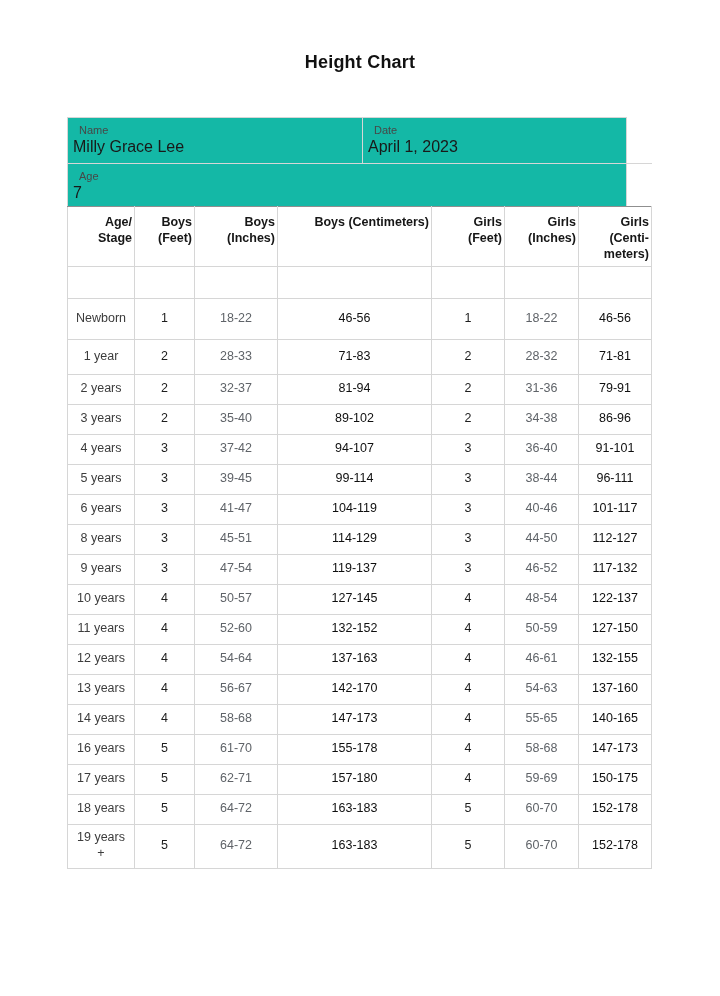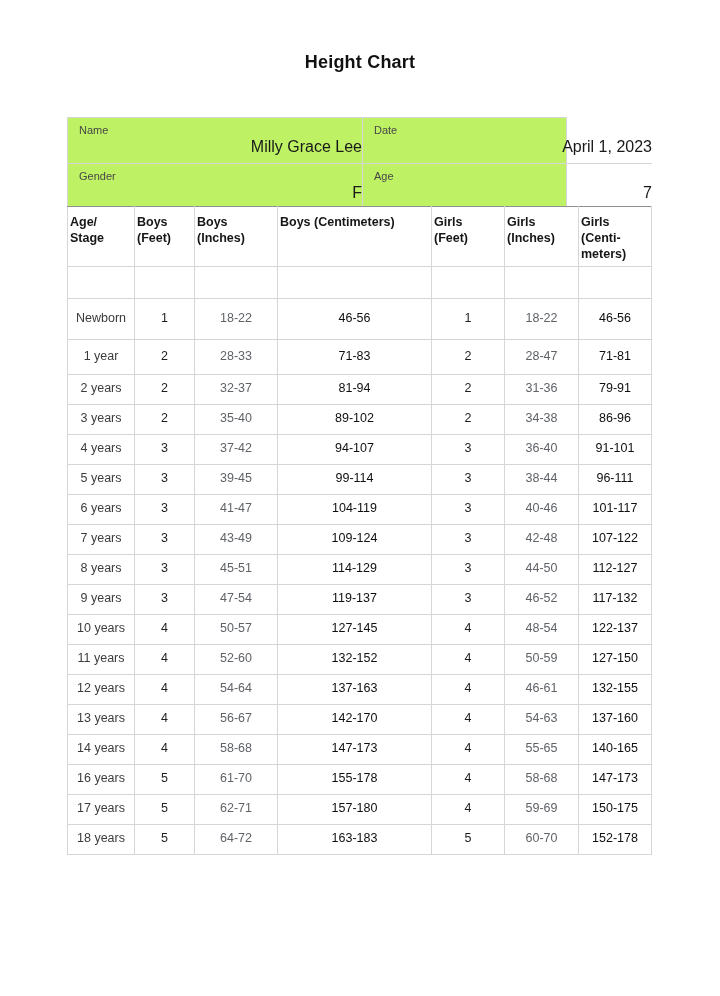--- a/index.html
+++ b/index.html
@@ -18,43 +18,42 @@
     font-weight: bold;
     color: #111111;
     text-align: center;
     line-height: 1.2;
     letter-spacing: 0.2px;
   }
 
   
   .form-box {
     margin: 43px 9px 0 67px;
-    width: 500px;
+    width: 560px;
     display: grid;
     grid-template-columns: 295px 289px;
     grid-template-rows: 46px 42px;
     border: 1px solid #d6d6d6;
     border-bottom: none;
     box-sizing: border-box;
-    background: #bef264;
+    background: #14b8a6;
   }
   .form-cell { padding: 6px 0 0 5px; box-sizing: border-box; overflow: hidden; }
   .form-cell.c0 { border-right: 1px solid #d6d6d6; }
   .form-cell.r0 { border-bottom: 1px solid #d6d6d6; }
   .form-label {
     font-size: 11px;
     color: #474747;
     margin: 0 0 1px 6px;
     line-height: 1.2;
   }
   .form-value {
     font-size: 16px;
     color: #191919;
     line-height: 1.15;
-    text-align: right;
   }
 
   
   table.height-table {
     margin-left: 67px;
     width: 584px;
     table-layout: fixed;
     border-collapse: collapse;
     background: #ffffff;
   }
@@ -62,21 +61,21 @@
     border: 1px solid #d6d6d6;
     box-sizing: border-box;
     overflow: hidden;
   }
   table.height-table thead th {
     border-top: 1px solid #8f8f8f;
     font-size: 12.5px;
     font-weight: bold;
     color: #161616;
     vertical-align: top;
-    text-align: left;
+    text-align: right;
     padding: 7px 2px 0 2px;
     line-height: 1.3;
     white-space: pre-line;
     height: 60px;
   }
   table.height-table td {
     font-size: 12.5px;
     text-align: center;
     vertical-align: middle;
     line-height: 1.25;
@@ -101,24 +100,20 @@
   <h1 class="title">Height Chart</h1>
 
   <div class="form-box">
     <div class="form-cell c0 r0">
       <div class="form-label">Name</div>
       <div class="form-value">Milly Grace Lee</div>
     </div>
     <div class="form-cell c1 r0">
       <div class="form-label">Date</div>
       <div class="form-value">April 1, 2023</div>
-    </div>
-    <div class="form-cell c0 r1">
-      <div class="form-label">Gender</div>
-      <div class="form-value">F</div>
     </div>
     <div class="form-cell c1 r1">
       <div class="form-label">Age</div>
       <div class="form-value">7</div>
     </div>
   </div>
 
   <table class="height-table">
     <colgroup>
       <col style="width:67px">
@@ -165,21 +160,21 @@
           <td class="col-feet">1</td>
           <td class="col-inches">18-22</td>
           <td class="col-cm">46-56</td>
         </tr>
         <tr class="row-first">
           <td class="col-stage">1 year</td>
           <td class="col-feet">2</td>
           <td class="col-inches">28-33</td>
           <td class="col-cm">71-83</td>
           <td class="col-feet">2</td>
-          <td class="col-inches">28-47</td>
+          <td class="col-inches">28-32</td>
           <td class="col-cm">71-81</td>
         </tr>
         <tr class="row-std">
           <td class="col-stage">2 years</td>
           <td class="col-feet">2</td>
           <td class="col-inches">32-37</td>
           <td class="col-cm">81-94</td>
           <td class="col-feet">2</td>
           <td class="col-inches">31-36</td>
           <td class="col-cm">79-91</td>
@@ -214,29 +209,20 @@
         <tr class="row-std">
           <td class="col-stage">6 years</td>
           <td class="col-feet">3</td>
           <td class="col-inches">41-47</td>
           <td class="col-cm">104-119</td>
           <td class="col-feet">3</td>
           <td class="col-inches">40-46</td>
           <td class="col-cm">101-117</td>
         </tr>
         <tr class="row-std">
-          <td class="col-stage">7 years</td>
-          <td class="col-feet">3</td>
-          <td class="col-inches">43-49</td>
-          <td class="col-cm">109-124</td>
-          <td class="col-feet">3</td>
-          <td class="col-inches">42-48</td>
-          <td class="col-cm">107-122</td>
-        </tr>
-        <tr class="row-std">
           <td class="col-stage">8 years</td>
           <td class="col-feet">3</td>
           <td class="col-inches">45-51</td>
           <td class="col-cm">114-129</td>
           <td class="col-feet">3</td>
           <td class="col-inches">44-50</td>
           <td class="col-cm">112-127</td>
         </tr>
         <tr class="row-std">
           <td class="col-stage">9 years</td>
@@ -312,16 +298,26 @@
         </tr>
         <tr class="row-std">
           <td class="col-stage">18 years</td>
           <td class="col-feet">5</td>
           <td class="col-inches">64-72</td>
           <td class="col-cm">163-183</td>
           <td class="col-feet">5</td>
           <td class="col-inches">60-70</td>
           <td class="col-cm">152-178</td>
         </tr>
+        <tr class="row-last">
+          <td class="col-stage">19 years
++</td>
+          <td class="col-feet">5</td>
+          <td class="col-inches">64-72</td>
+          <td class="col-cm">163-183</td>
+          <td class="col-feet">5</td>
+          <td class="col-inches">60-70</td>
+          <td class="col-cm">152-178</td>
+        </tr>
       </tbody>
   </table>
 
 </div>
 
 </body></html>

